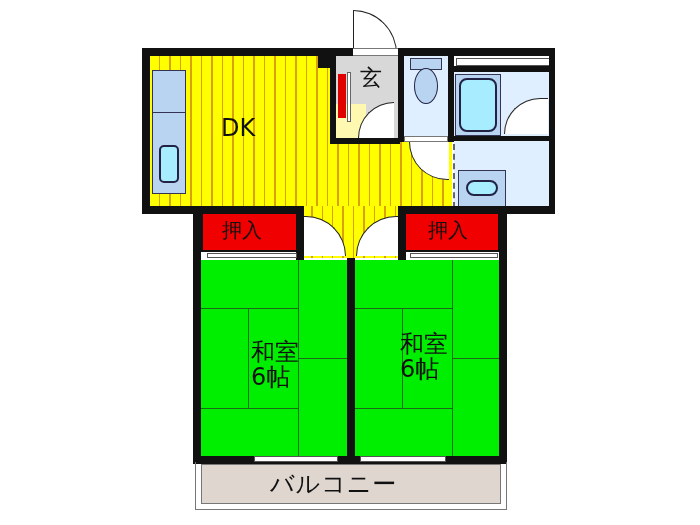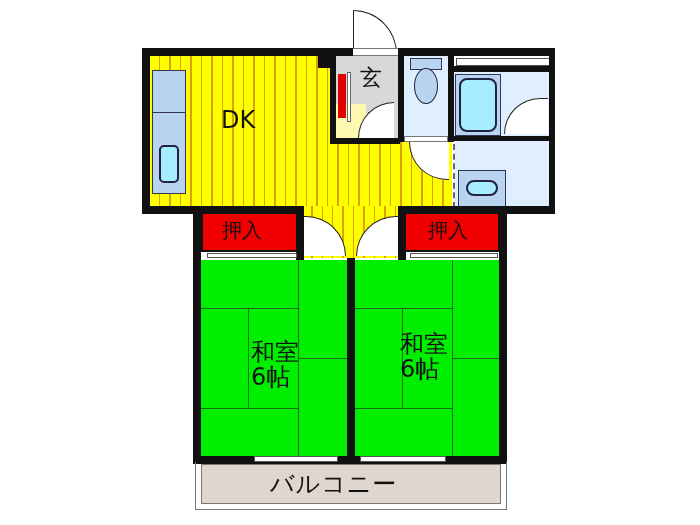--- a/index.html
+++ b/index.html
@@ -36,21 +36,21 @@
 
   <div class="door-arc" style="left:353px;top:10px;width:44px;height:44px;border-radius:0 44px 0 0;border-bottom:none;"></div>
   <div class="abs" style="left:353px;top:48px;width:45px;height:8px;background:#fff;border-top:1px solid #777;border-bottom:1px solid #777;"></div>
 
   <div class="door-arc" style="left:358px;top:102px;width:36px;height:36px;border-radius:36px 0 0 0;border-right:none;border-bottom:none;"></div>
 
   <div class="abs fix" style="left:152px;top:70px;width:34px;height:124px;"></div>
   <div class="abs" style="left:152px;top:112px;width:34px;height:1px;background:#335;"></div>
   <div class="abs tub" style="left:159px;top:145px;width:20px;height:38px;border-radius:5px;"></div>
 
-  <div class="label" style="left:221px;top:108px;font-size:24px;">
+  <div class="label" style="left:221px;top:116px;font-size:24px;">
     <div>DK</div>
   </div>
 
   <div class="abs wet" style="left:404px;top:56px;width:44px;height:82px;"></div>
   <div class="abs fix" style="left:410px;top:58px;width:32px;height:12px;"></div>
   <div class="abs" style="left:414px;top:68px;width:24px;height:36px;background:#b8d4f0;border:1.5px solid #224;border-radius:50%;"></div>
   <div class="abs" style="left:404px;top:136px;width:44px;height:6px;background:#fff;border:1px solid #777;"></div>
   <div class="door-arc" style="left:409px;top:142px;width:40px;height:38px;border-radius:0 0 0 40px;border-top:none;border-right:none;"></div>
 
   <div class="abs wet" style="left:454px;top:66px;width:95px;height:142px;"></div>

